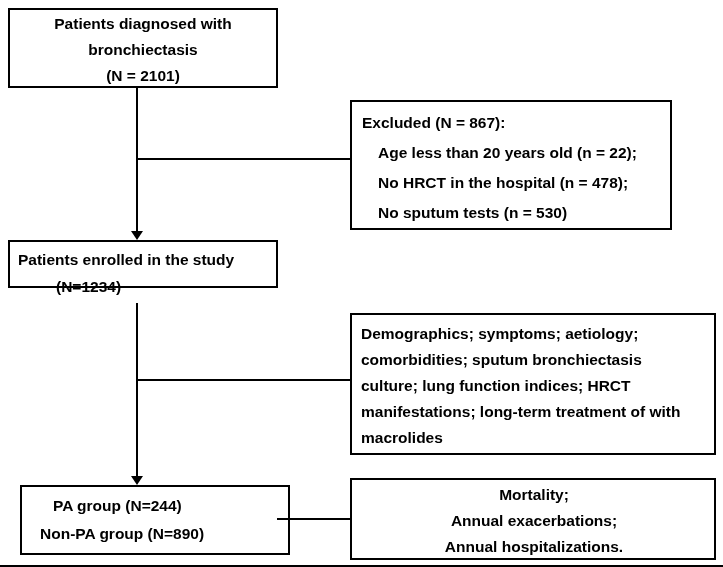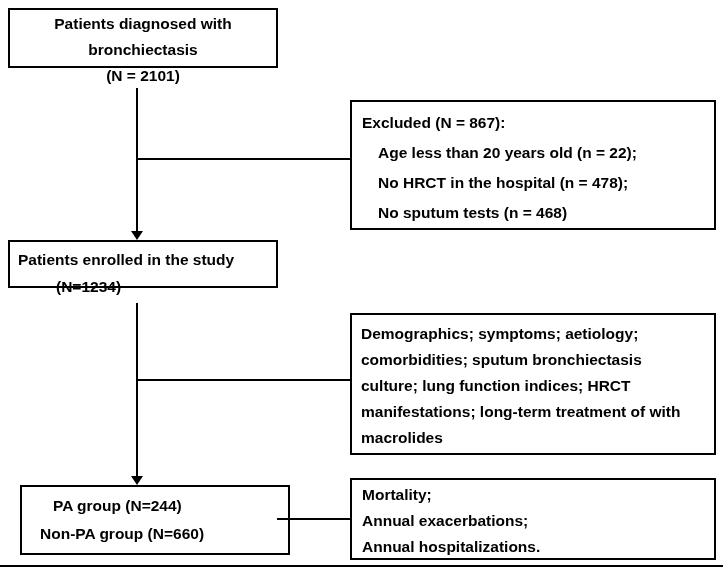--- a/index.html
+++ b/index.html
@@ -17,40 +17,40 @@
   }
   .box {
     position: absolute;
     border: 2px solid #000000;
     background: #ffffff;
   }
   .box .bline { line-height: 26px; white-space: nowrap; }
   .centered { text-align: center; }
 
   
-  .box-diagnosed { left: 8px; top: 8px; width: 270px; height: 60px; padding-top: 1px; }
+  .box-diagnosed { left: 8px; top: 8px; width: 270px; height: 80px; padding-top: 1px; }
   .box-diagnosed .bline { line-height: 26px; }
 
-  .box-excluded { left: 350px; top: 100px; width: 366px; height: 130px; padding: 6px 8px 0 10px; }
+  .box-excluded { left: 350px; top: 100px; width: 322px; height: 130px; padding: 6px 8px 0 10px; }
   .box-excluded .bline { line-height: 30px; }
   .indent { padding-left: 16px; }
 
   .box-enrolled { left: 8px; top: 240px; width: 270px; height: 48px; padding: 4px 6px 0 8px; }
   .box-enrolled .bline { line-height: 27px; }
   .indent-lg { padding-left: 38px; }
 
   .box-assessments { left: 350px; top: 313px; width: 366px; height: 142px; padding: 6px 6px 0 9px; }
   .box-assessments .bline { line-height: 26px; }
 
   .box-groups { left: 8px; top: 485px; width: 270px; height: 70px; padding: 5px 6px 0 18px; margin-left: 12px; }
   .box-groups .bline { line-height: 28px; }
   .indent-sm { padding-left: 13px; }
 
   .box-outcomes { left: 350px; top: 478px; width: 366px; height: 82px; padding: 2px 8px 0 10px; }
-  .box-outcomes .bline { line-height: 26px; }
+  .box-outcomes .bline { line-height: 26px; text-align: center; }
 
   
   .line { position: absolute; background: #000000; }
   .vline1 { left: 136px; top: 88px;  width: 2px; height: 145px; }
   .hline1 { left: 136px; top: 158px; width: 214px; height: 2px; }
   .vline2 { left: 136px; top: 303px; width: 2px; height: 175px; }
   .hline2 { left: 136px; top: 379px; width: 214px; height: 2px; }
   .hline3 { left: 277px; top: 518px; width: 73px;  height: 2px; }
   .bottom-rule { left: 0px; top: 565px; width: 723px; height: 2px; }
 
@@ -77,21 +77,21 @@
   </div>
 
   <div class="line vline1"></div>
   <div class="line hline1"></div>
   <div class="arrow-down arrow1"></div>
 
   <div class="box box-excluded">
     <div class="bline">Excluded (N = 867):</div>
     <div class="bline indent">Age less than 20 years old (n = 22);</div>
     <div class="bline indent">No HRCT in the hospital (n = 478);</div>
-    <div class="bline indent">No sputum tests (n = 468)</div>
+    <div class="bline indent">No sputum tests (n = 530)</div>
   </div>
 
   <div class="box box-enrolled">
     <div class="bline">Patients enrolled in the study</div>
     <div class="bline indent-lg">(N=1234)</div>
   </div>
 
   <div class="line vline2"></div>
   <div class="line hline2"></div>
   <div class="arrow-down arrow2"></div>
@@ -99,21 +99,21 @@
   <div class="box box-assessments">
     <div class="bline">Demographics; symptoms; aetiology;</div>
     <div class="bline">comorbidities; sputum bronchiectasis</div>
     <div class="bline">culture; lung function indices; HRCT</div>
     <div class="bline">manifestations; long-term treatment of with</div>
     <div class="bline">macrolides</div>
   </div>
 
   <div class="box box-groups">
     <div class="bline indent-sm">PA group (N=244)</div>
-    <div class="bline">Non-PA group (N=660)</div>
+    <div class="bline">Non-PA group (N=890)</div>
   </div>
 
   <div class="line hline3"></div>
 
   <div class="box box-outcomes">
     <div class="bline">Mortality;</div>
     <div class="bline">Annual exacerbations;</div>
     <div class="bline">Annual hospitalizations.</div>
   </div>
 

